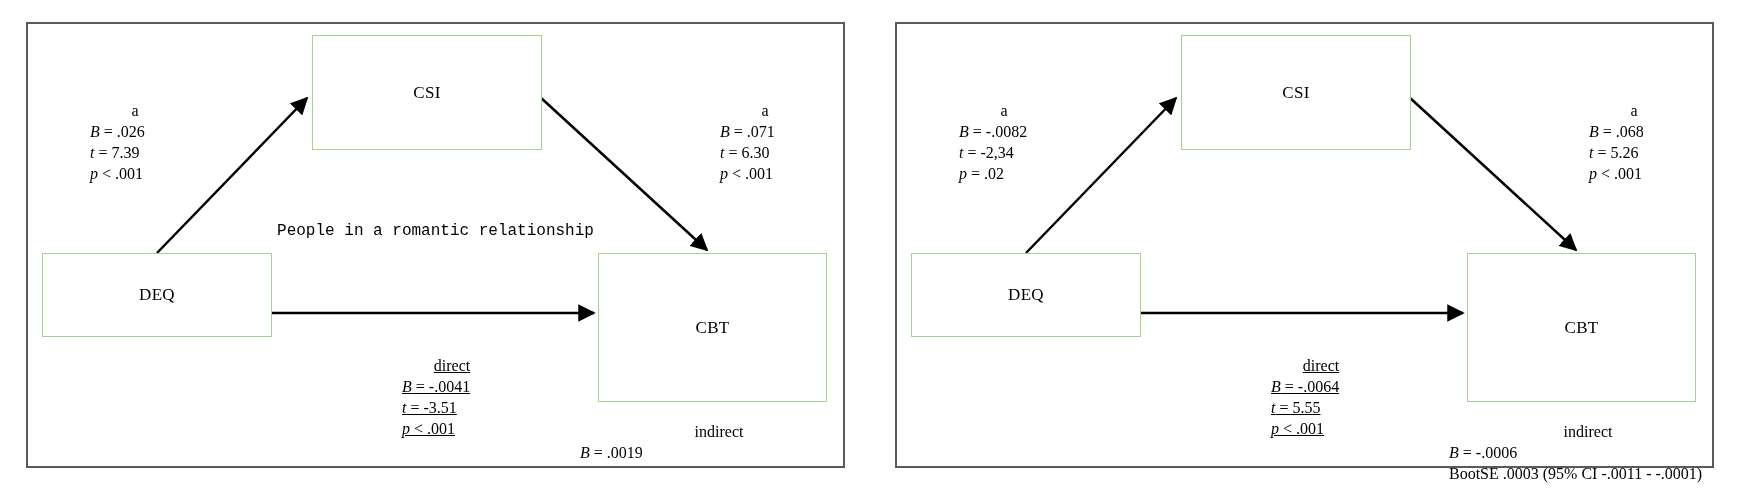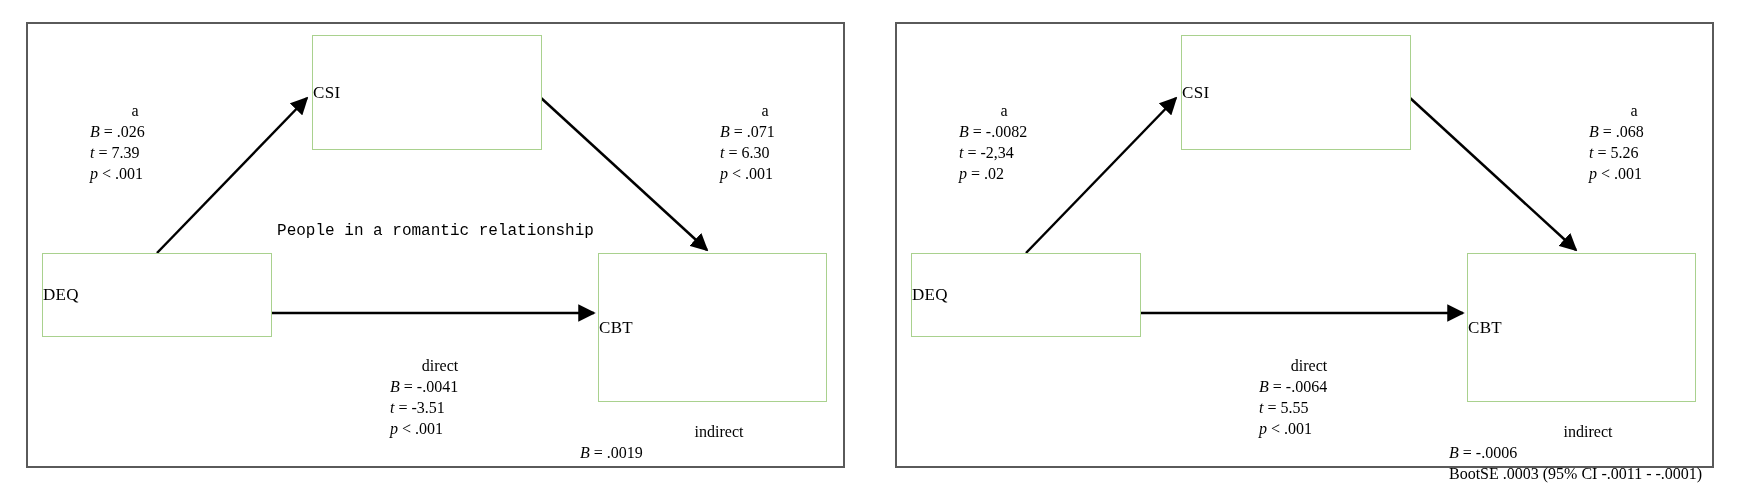--- a/index.html
+++ b/index.html
@@ -30,20 +30,21 @@
     background:#ffffff;
   }
   .panel.left{left:26px;}
   .panel.right{left:895px;}
   .box{
     position:absolute;
     border:1.5px solid var(--green);
     background:#ffffff;
     display:flex;
     align-items:center;
+    justify-content:center;
     font-size:17px;
     letter-spacing:.3px;
   }
   .box.mediator{left:284px;top:11px;width:230px;height:115px;}
   .box.predictor{left:14px;top:229px;width:230px;height:84px;}
   .box.outcome{left:570px;top:229px;width:229px;height:149px;}
   .arrows{
     position:absolute;
     left:0;top:0;
     width:819px;height:446px;
@@ -60,21 +61,21 @@
   .stat-block{
     position:absolute;
     font-size:16px;
     line-height:21px;
     white-space:nowrap;
   }
   .stat-label{text-align:center;}
   .stat-line i{font-style:italic;}
   .path-a-block{left:62px;top:76px;width:90px;}
   .path-b-block{left:692px;top:76px;width:90px;}
-  .direct-block{left:362px;top:331px;width:100px;}
+  .direct-block{left:374px;top:331px;width:100px;text-decoration:underline;}
   .indirect-block{left:552px;top:374px;width:270px;margin-top:23px;}
   .indirect-block .stat-label{width:220px;padding-left:58px;}
 </style>
 </head>
 <body>
 
 <div id="stage">
 
   <div class="panel left">
 

